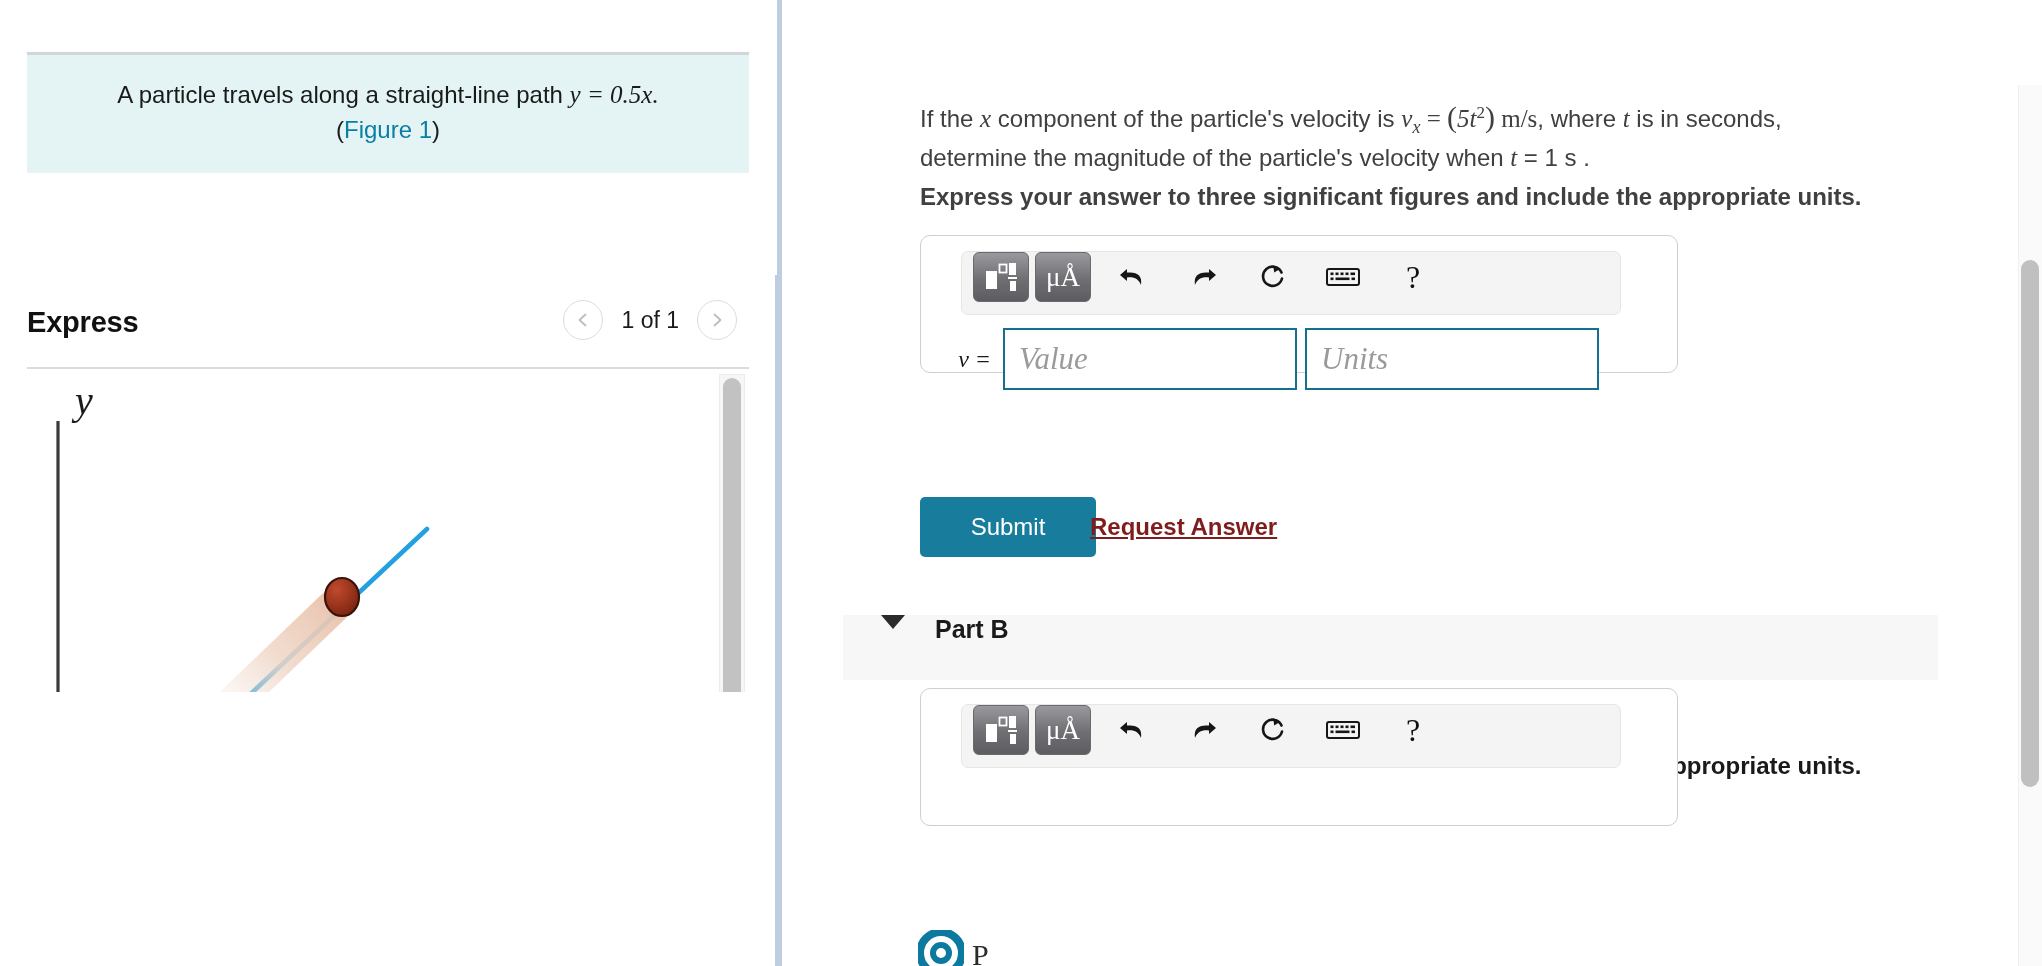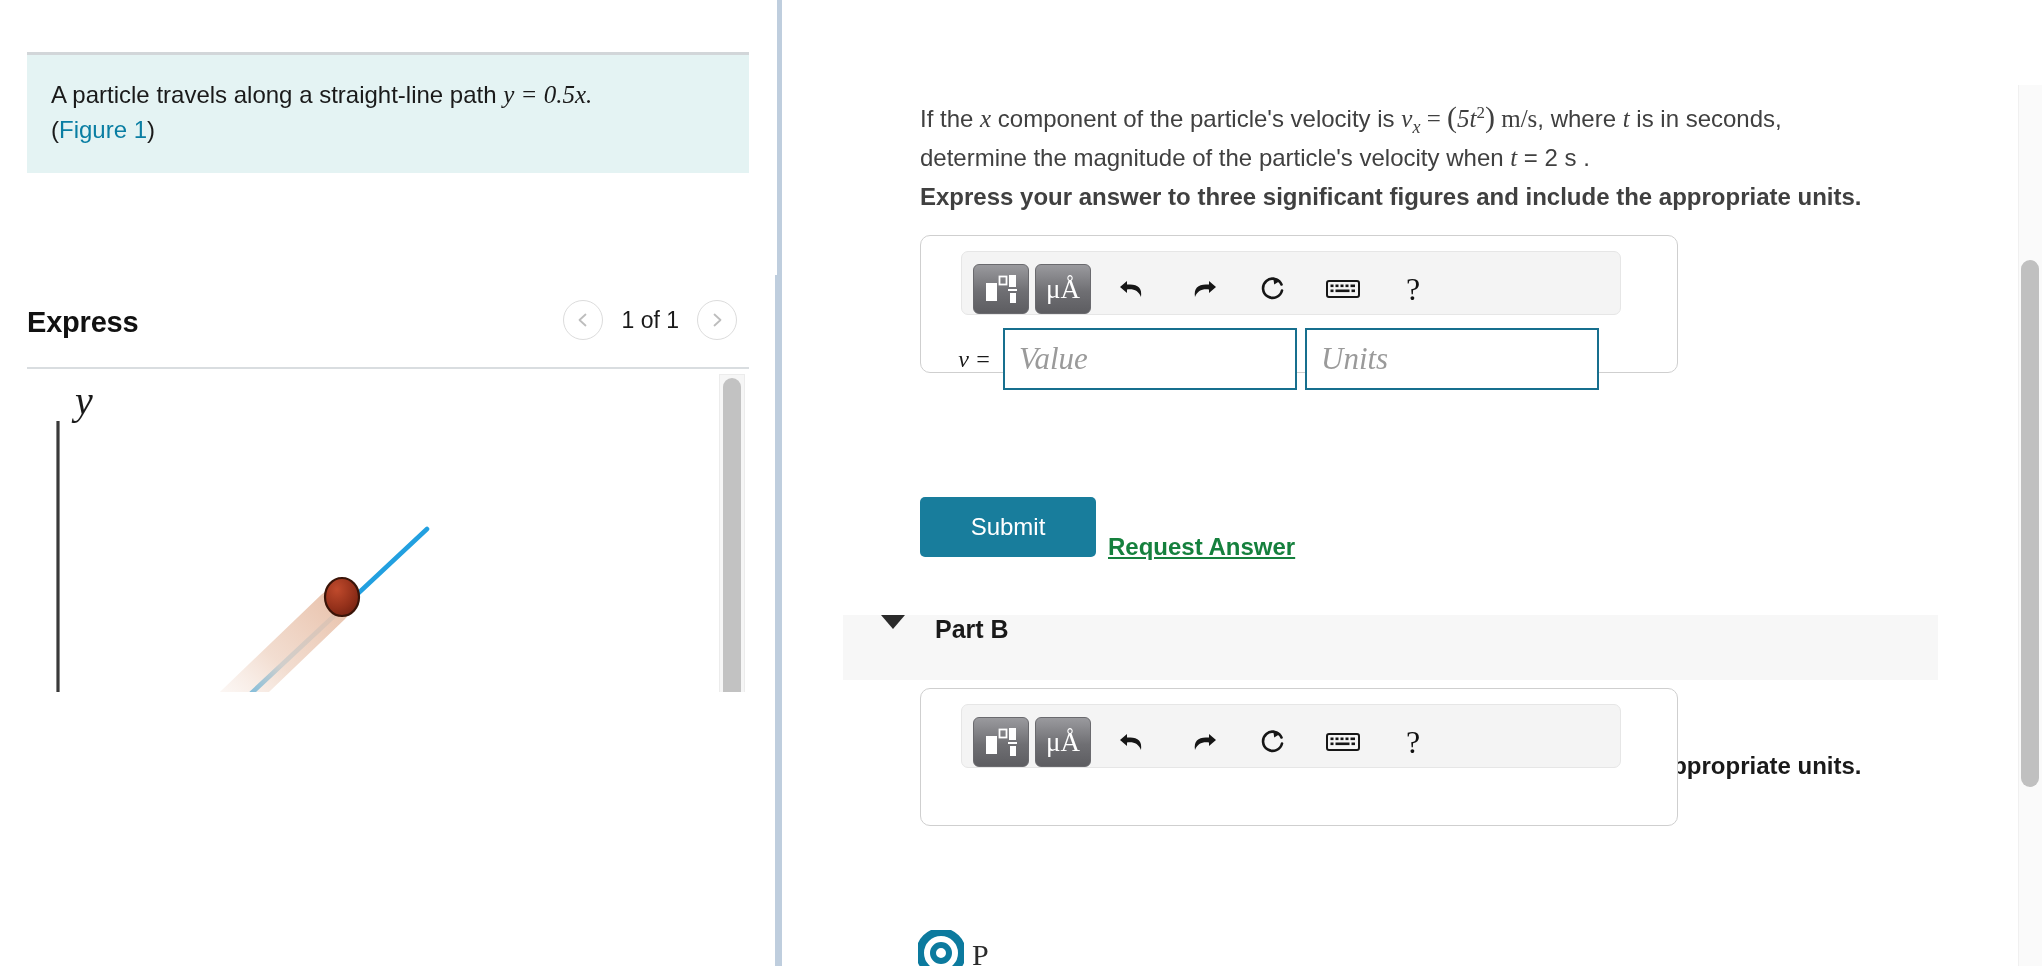--- a/index.html
+++ b/index.html
@@ -13,20 +13,21 @@
   }
 
   #root { position: relative; width: 2042px; height: 966px; background:#fff; }
 
   
   #left-pane {
     position: absolute; left: 0; top: 0;
     width: 777px; height: 692px;
     background: #fff;
     overflow: hidden;
+    text-align: center;
   }
 
   .statement-box {
     position: absolute;
     left: 27px; top: 52px;
     width: 722px;
     background: #e4f3f3;
     border-top: 3px solid #d2d6d9;
     padding: 22px 24px 26px 24px;
   }
@@ -120,21 +121,21 @@
   }
   #answer-box-a { left: 138px; top: 235px; width: 758px; height: 138px; }
   #answer-box-b { left: 138px; top: 688px; width: 758px; height: 138px; }
 
   .mathbar {
     position: absolute; left: 40px; top: 15px;
     width: 660px; height: 64px;
     background: #f4f4f4;
     border: 1px solid #e6e6e6;
     border-radius: 7px;
-    display: flex; align-items: flex-end;
+    display: flex; align-items: flex-start;
     padding-left: 11px; gap: 4px;
   }
   .mb-btn {
     width: 56px; height: 50px;
     border-radius: 6px;
     background: linear-gradient(180deg,#9a9a9e 0%, #6f6f73 55%, #5d5d61 100%);
     border: 1px solid #6a6a6e;
     display: flex; align-items: center; justify-content: center;
     cursor: pointer; color: #fff;
     margin-right: 2px;
@@ -176,25 +177,24 @@
   .submit-btn {
     position: absolute; left: 138px; top: 497px;
     width: 176px; height: 60px;
     background: #187d9c;
     color: #fff;
     border: none; border-radius: 5px;
     font-size: 24px; font-family: "Liberation Sans", sans-serif;
     cursor: pointer;
   }
   .request-link {
-    position: absolute; left: 326px; top: 513px;
+    position: absolute; left: 308px; top: 513px;
     font-size: 24px; font-weight: bold;
-    color: #15803d; text-decoration: underline;
+    color: #7f1d1d; text-decoration: underline;
     cursor: pointer;
-    margin-top: 20px;
   }
 
   .part-band {
     position: absolute; left: 61px; top: 615px;
     width: 1095px; height: 65px;
     background: #f7f7f7;
     display: flex; align-items: flex-start;
   }
   .caret {
     width: 0; height: 0;
@@ -305,21 +305,21 @@
 
   </div>
 
   <div id="divider"></div>
   <div id="divider-lower"></div>
 
   <div id="right-pane">
 
     <div class="q-text" id="q-body">
       <span>If the </span><span class="mi">x</span><span> component of the particle's velocity is </span><span class="mi">v</span><sub class="mi" style="font-size:18px">x</sub><span class="mo"> = </span><span class="mn" style="font-size:30px">(</span><span class="mi">5t</span><sup class="mn" style="font-size:17px">2</sup><span class="mn" style="font-size:30px">)</span><span class="mn"> m/s</span><span>, where </span><span class="mi">t</span><span> is in seconds,</span><br>
-      <span>determine the magnitude of the particle's velocity when </span><span class="mi">t</span><span> = 2 s .</span>
+      <span>determine the magnitude of the particle's velocity when </span><span class="mi">t</span><span> = 1 s .</span>
     </div>
 
     <div class="q-text" id="q-express">Express your answer to three significant figures and include the appropriate units.</div>
 
     <div class="answer-box" id="answer-box-a">
       <div class="mathbar">
         <div class="mb-btn tmpl">
           <svg width="34" height="32" viewBox="0 0 34 32">
             <rect x="2" y="10" width="11" height="18" fill="#fff"></rect>
             <rect x="15.5" y="3.5" width="7" height="8" fill="none" stroke="#fff" stroke-width="1.8"></rect>

